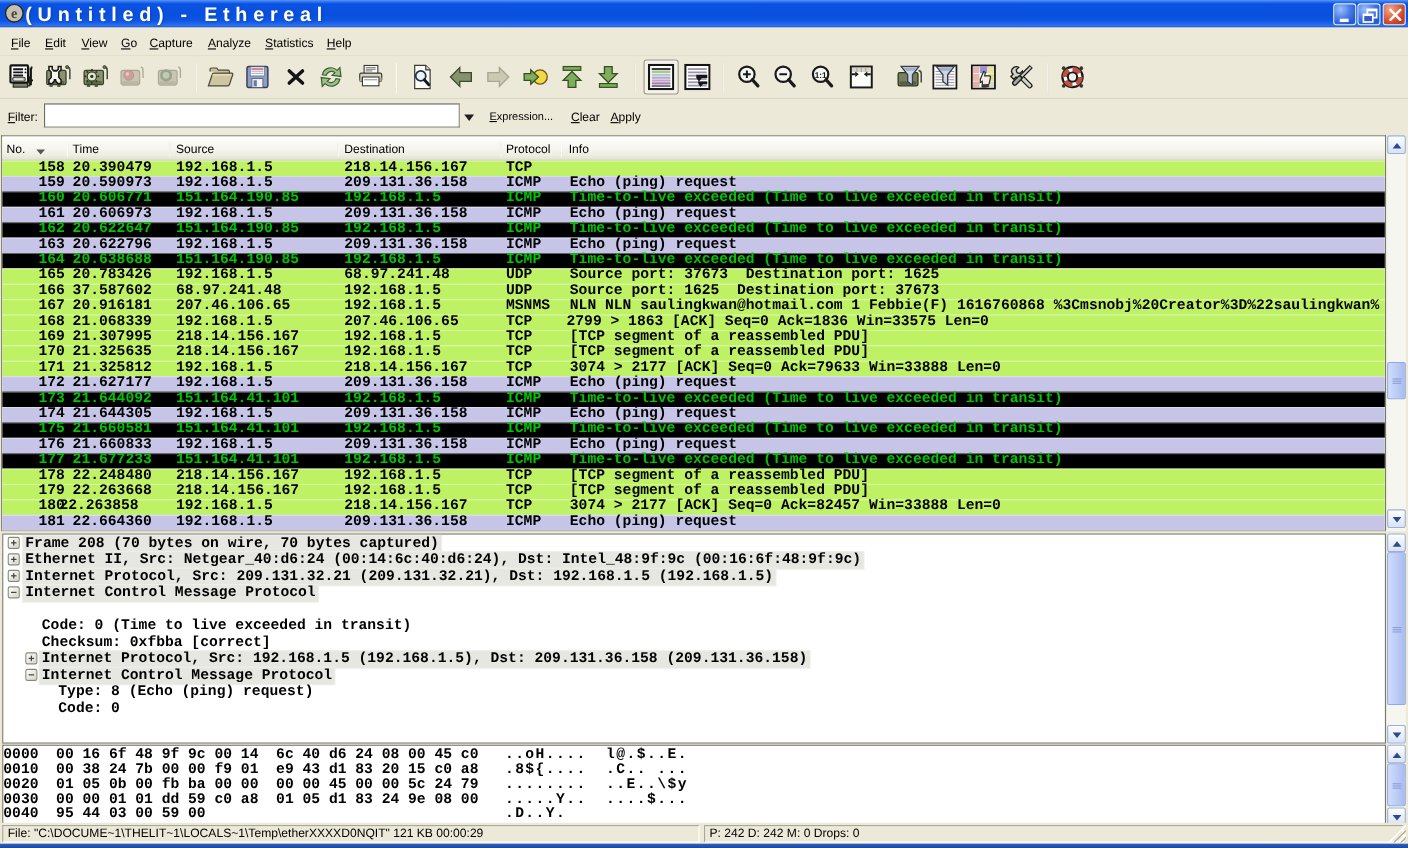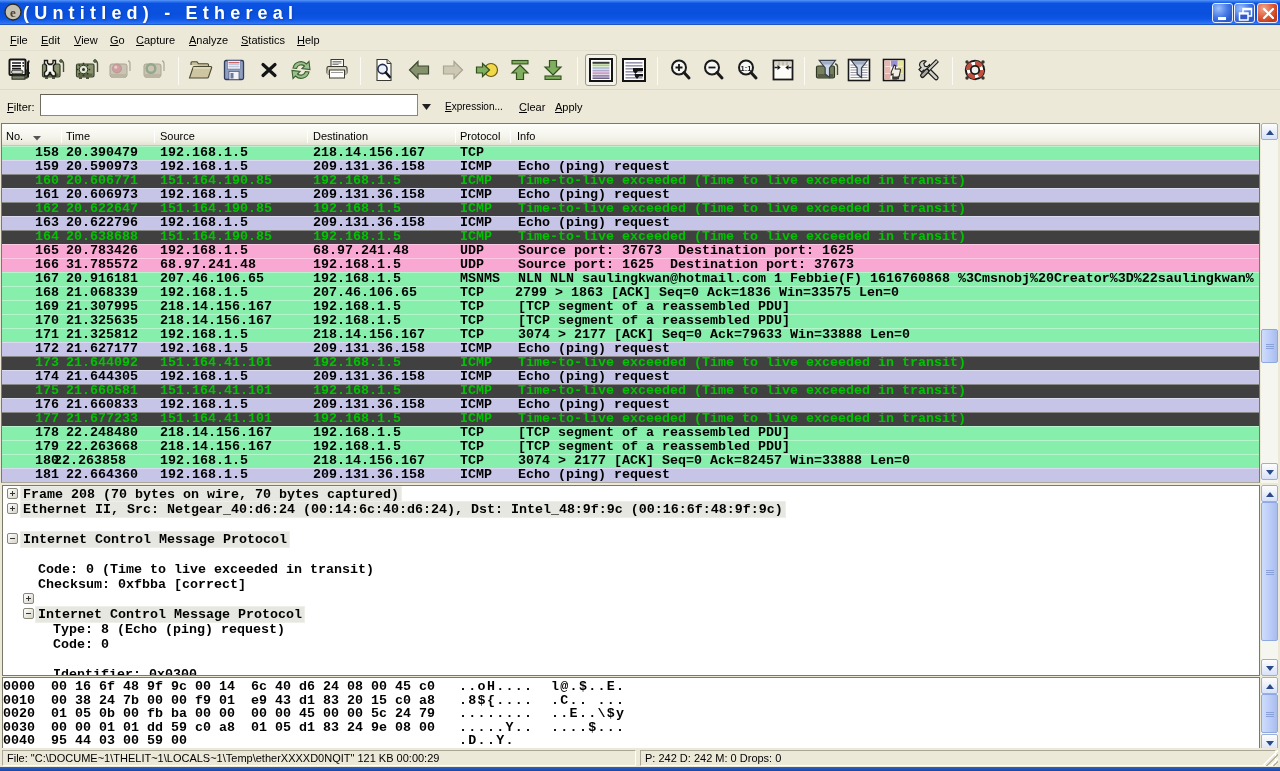--- a/index.html
+++ b/index.html
@@ -27,24 +27,24 @@
 #fexpr{left:445px;top:11px;font-size:11.5px;}
 #fclear{left:519px;top:11px;font-size:11.5px;}
 #fapply{left:555px;top:11px;font-size:11.5px;}
 
 #plist{left:0;top:122px;width:1280px;height:362px;background:#ece9d8;}
 #plistinner{position:absolute;left:1px;top:1px;width:1259px;height:360px;border:1px solid #7a7a6a;border-bottom:1px solid #aca899;background:#fff;overflow:hidden;}
 #phdr{position:absolute;left:0;top:0;width:1257px;height:22px;background:linear-gradient(to bottom,#fefefb 0%,#f5f4ec 60%,#eeede2 82%,#e4e2d2 100%);border-bottom:1px solid #c9c7b8;}
 .hcol{position:absolute;top:6px;font-size:11px;color:#000;}
 .htick{position:absolute;top:3px;width:1px;height:13px;background:#cfcdbd;border-right:1px solid #fff;}
 .prow{position:absolute;left:0;width:1257px;height:14px;font-family:"Liberation Mono",monospace;font-size:13.33px;line-height:14px;white-space:pre;font-weight:bold;box-shadow:inset 0 1px 0 rgba(255,255,255,0.38);}
-.r-tcp{background:#86efac;color:#000;}
+.r-tcp{background:#bef264;color:#000;}
 .r-icmp{background:#c6c5e7;color:#000;}
-.r-ttl{background:#404040;color:#00c400;font-family:Liberation Mono, monospace;}
-.r-udp{background:#f9a8d4;color:#000;}
+.r-ttl{background:#000000;color:#00c400;font-family:Liberation Mono, monospace;}
+.r-udp{background:#bef264;color:#000;}
 .pc{position:absolute;top:0;}
 
 #dpane{left:0;top:485px;width:1280px;height:191px;background:#ece9d8;}
 #dinner{position:absolute;left:2px;top:0;width:1258px;height:191px;border:1px solid #7a7a6a;background:#fff;overflow:hidden;}
 .drow{position:absolute;left:0;width:100%;height:15px;font-family:"Liberation Mono",monospace;font-size:13.33px;line-height:15px;white-space:pre;color:#000;font-weight:bold;}
 .dbar{background:#e7e7e1;box-shadow:0 0 0 1px #efefe9;padding:0 2px;margin-left:-2px;}
 .exp{position:absolute;width:11px;height:11px;top:1px;background:linear-gradient(135deg,#fdfdfd,#d8d5c8);border:1px solid #888878;border-radius:2px;}
 .exp:before{content:"";position:absolute;left:2px;top:4px;width:5px;height:1px;background:#333;}
 .exp.plus:after{content:"";position:absolute;left:4px;top:2px;width:1px;height:5px;background:#333;}
 
@@ -346,21 +346,21 @@
 <div class="htick" style="left:508px;top:6px"></div>
 </div>
 <div class="prow r-tcp" style="top:22px"><span class="pc" style="left:33px">158</span><span class="pc" style="left:64px">20.390479</span><span class="pc" style="left:158px">192.168.1.5</span><span class="pc" style="left:311px">218.14.156.167</span><span class="pc" style="left:458px">TCP</span></div>
 <div class="prow r-icmp" style="top:36px"><span class="pc" style="left:33px">159</span><span class="pc" style="left:64px">20.590973</span><span class="pc" style="left:158px">192.168.1.5</span><span class="pc" style="left:311px">209.131.36.158</span><span class="pc" style="left:458px">ICMP</span><span class="pc" style="left:516px">Echo (ping) request</span></div>
 <div class="prow r-ttl" style="top:50px"><span class="pc" style="left:33px">160</span><span class="pc" style="left:64px">20.606771</span><span class="pc" style="left:158px">151.164.190.85</span><span class="pc" style="left:311px">192.168.1.5</span><span class="pc" style="left:458px">ICMP</span><span class="pc" style="left:516px">Time-to-live exceeded (Time to live exceeded in transit)</span></div>
 <div class="prow r-icmp" style="top:64px"><span class="pc" style="left:33px">161</span><span class="pc" style="left:64px">20.606973</span><span class="pc" style="left:158px">192.168.1.5</span><span class="pc" style="left:311px">209.131.36.158</span><span class="pc" style="left:458px">ICMP</span><span class="pc" style="left:516px">Echo (ping) request</span></div>
 <div class="prow r-ttl" style="top:78px"><span class="pc" style="left:33px">162</span><span class="pc" style="left:64px">20.622647</span><span class="pc" style="left:158px">151.164.190.85</span><span class="pc" style="left:311px">192.168.1.5</span><span class="pc" style="left:458px">ICMP</span><span class="pc" style="left:516px">Time-to-live exceeded (Time to live exceeded in transit)</span></div>
 <div class="prow r-icmp" style="top:92px"><span class="pc" style="left:33px">163</span><span class="pc" style="left:64px">20.622796</span><span class="pc" style="left:158px">192.168.1.5</span><span class="pc" style="left:311px">209.131.36.158</span><span class="pc" style="left:458px">ICMP</span><span class="pc" style="left:516px">Echo (ping) request</span></div>
 <div class="prow r-ttl" style="top:106px"><span class="pc" style="left:33px">164</span><span class="pc" style="left:64px">20.638688</span><span class="pc" style="left:158px">151.164.190.85</span><span class="pc" style="left:311px">192.168.1.5</span><span class="pc" style="left:458px">ICMP</span><span class="pc" style="left:516px">Time-to-live exceeded (Time to live exceeded in transit)</span></div>
 <div class="prow r-udp" style="top:120px"><span class="pc" style="left:33px">165</span><span class="pc" style="left:64px">20.783426</span><span class="pc" style="left:158px">192.168.1.5</span><span class="pc" style="left:311px">68.97.241.48</span><span class="pc" style="left:458px">UDP</span><span class="pc" style="left:516px">Source port: 37673  Destination port: 1625</span></div>
-<div class="prow r-udp" style="top:134px"><span class="pc" style="left:33px">166</span><span class="pc" style="left:64px">31.785572</span><span class="pc" style="left:158px">68.97.241.48</span><span class="pc" style="left:311px">192.168.1.5</span><span class="pc" style="left:458px">UDP</span><span class="pc" style="left:516px">Source port: 1625  Destination port: 37673</span></div>
+<div class="prow r-udp" style="top:134px"><span class="pc" style="left:33px">166</span><span class="pc" style="left:64px">37.587602</span><span class="pc" style="left:158px">68.97.241.48</span><span class="pc" style="left:311px">192.168.1.5</span><span class="pc" style="left:458px">UDP</span><span class="pc" style="left:516px">Source port: 1625  Destination port: 37673</span></div>
 <div class="prow r-tcp" style="top:148px"><span class="pc" style="left:33px">167</span><span class="pc" style="left:64px">20.916181</span><span class="pc" style="left:158px">207.46.106.65</span><span class="pc" style="left:311px">192.168.1.5</span><span class="pc" style="left:458px">MSNMS</span><span class="pc" style="left:516px">NLN NLN saulingkwan@hotmail.com 1 Febbie(F) 1616760868 %3Cmsnobj%20Creator%3D%22saulingkwan%</span></div>
 <div class="prow r-tcp" style="top:162px"><span class="pc" style="left:33px">168</span><span class="pc" style="left:64px">21.068339</span><span class="pc" style="left:158px">192.168.1.5</span><span class="pc" style="left:311px">207.46.106.65</span><span class="pc" style="left:458px">TCP</span><span class="pc" style="left:513px">2799 &gt; 1863 [ACK] Seq=0 Ack=1836 Win=33575 Len=0</span></div>
 <div class="prow r-tcp" style="top:176px"><span class="pc" style="left:33px">169</span><span class="pc" style="left:64px">21.307995</span><span class="pc" style="left:158px">218.14.156.167</span><span class="pc" style="left:311px">192.168.1.5</span><span class="pc" style="left:458px">TCP</span><span class="pc" style="left:516px">[TCP segment of a reassembled PDU]</span></div>
 <div class="prow r-tcp" style="top:190px"><span class="pc" style="left:33px">170</span><span class="pc" style="left:64px">21.325635</span><span class="pc" style="left:158px">218.14.156.167</span><span class="pc" style="left:311px">192.168.1.5</span><span class="pc" style="left:458px">TCP</span><span class="pc" style="left:516px">[TCP segment of a reassembled PDU]</span></div>
 <div class="prow r-tcp" style="top:204px"><span class="pc" style="left:33px">171</span><span class="pc" style="left:64px">21.325812</span><span class="pc" style="left:158px">192.168.1.5</span><span class="pc" style="left:311px">218.14.156.167</span><span class="pc" style="left:458px">TCP</span><span class="pc" style="left:516px">3074 &gt; 2177 [ACK] Seq=0 Ack=79633 Win=33888 Len=0</span></div>
 <div class="prow r-icmp" style="top:218px"><span class="pc" style="left:33px">172</span><span class="pc" style="left:64px">21.627177</span><span class="pc" style="left:158px">192.168.1.5</span><span class="pc" style="left:311px">209.131.36.158</span><span class="pc" style="left:458px">ICMP</span><span class="pc" style="left:516px">Echo (ping) request</span></div>
 <div class="prow r-ttl" style="top:232px"><span class="pc" style="left:33px">173</span><span class="pc" style="left:64px">21.644092</span><span class="pc" style="left:158px">151.164.41.101</span><span class="pc" style="left:311px">192.168.1.5</span><span class="pc" style="left:458px">ICMP</span><span class="pc" style="left:516px">Time-to-live exceeded (Time to live exceeded in transit)</span></div>
 <div class="prow r-icmp" style="top:246px"><span class="pc" style="left:33px">174</span><span class="pc" style="left:64px">21.644305</span><span class="pc" style="left:158px">192.168.1.5</span><span class="pc" style="left:311px">209.131.36.158</span><span class="pc" style="left:458px">ICMP</span><span class="pc" style="left:516px">Echo (ping) request</span></div>
 <div class="prow r-ttl" style="top:260px"><span class="pc" style="left:33px">175</span><span class="pc" style="left:64px">21.660581</span><span class="pc" style="left:158px">151.164.41.101</span><span class="pc" style="left:311px">192.168.1.5</span><span class="pc" style="left:458px">ICMP</span><span class="pc" style="left:516px">Time-to-live exceeded (Time to live exceeded in transit)</span></div>
 <div class="prow r-icmp" style="top:274px"><span class="pc" style="left:33px">176</span><span class="pc" style="left:64px">21.660833</span><span class="pc" style="left:158px">192.168.1.5</span><span class="pc" style="left:311px">209.131.36.158</span><span class="pc" style="left:458px">ICMP</span><span class="pc" style="left:516px">Echo (ping) request</span></div>
@@ -379,28 +379,28 @@
       </div>
       <div class="sbtn dn" style="top:340px">
         <div class="sarrow"></div>
       </div>
     </div>
 </div>
 <div class="abs" id="dpane">
     <div id="dinner">
 <div class="drow" style="top:0.5px"><span class="exp plus" style="left:4px"></span><span style="position:absolute;left:20px" class="dbartxt dbar">Frame 208 (70 bytes on wire, 70 bytes captured)</span></div>
 <div class="drow" style="top:15.5px"><span class="exp plus" style="left:4px"></span><span style="position:absolute;left:20px" class="dbartxt dbar">Ethernet II, Src: Netgear_40:d6:24 (00:14:6c:40:d6:24), Dst: Intel_48:9f:9c (00:16:6f:48:9f:9c)</span></div>
+<div class="drow" style="top:30.5px"><span class="exp plus" style="left:4px"></span><span style="position:absolute;left:20px" class="dbartxt dbar">Internet Protocol, Src: 209.131.32.21 (209.131.32.21), Dst: 192.168.1.5 (192.168.1.5)</span></div>
 <div class="drow" style="top:45.5px"><span class="exp minus" style="left:4px"></span><span style="position:absolute;left:20px" class="dbartxt dbar">Internet Control Message Protocol</span></div>
 <div class="drow" style="top:75.5px"><span style="position:absolute;left:35px">Code: 0 (Time to live exceeded in transit)</span></div>
 <div class="drow" style="top:90.5px"><span style="position:absolute;left:35px">Checksum: 0xfbba [correct]</span></div>
-<div class="drow" style="top:105.5px"><span class="exp plus" style="left:20px"></span></div>
+<div class="drow" style="top:105.5px"><span class="exp plus" style="left:20px"></span><span style="position:absolute;left:35px" class="dbartxt dbar">Internet Protocol, Src: 192.168.1.5 (192.168.1.5), Dst: 209.131.36.158 (209.131.36.158)</span></div>
 <div class="drow" style="top:120.5px"><span class="exp minus" style="left:20px"></span><span style="position:absolute;left:35px" class="dbartxt dbar">Internet Control Message Protocol</span></div>
 <div class="drow" style="top:135.5px"><span style="position:absolute;left:50px">Type: 8 (Echo (ping) request)</span></div>
 <div class="drow" style="top:150.5px"><span style="position:absolute;left:50px">Code: 0</span></div>
-<div class="drow" style="top:180.5px"><span style="position:absolute;left:50px">Identifier: 0x0300</span></div>
 </div>
 <div class="sb" style="left:1261px;top:0;height:191px">
       <div class="sbtn up" style="top:0">
         <div class="sarrow"></div>
       </div>
       <div class="sthumb" style="top:17px;height:139px">
         <div class="ridge" style="top:67px"></div>
       </div>
       <div class="sbtn dn" style="top:174px">
         <div class="sarrow"></div>

